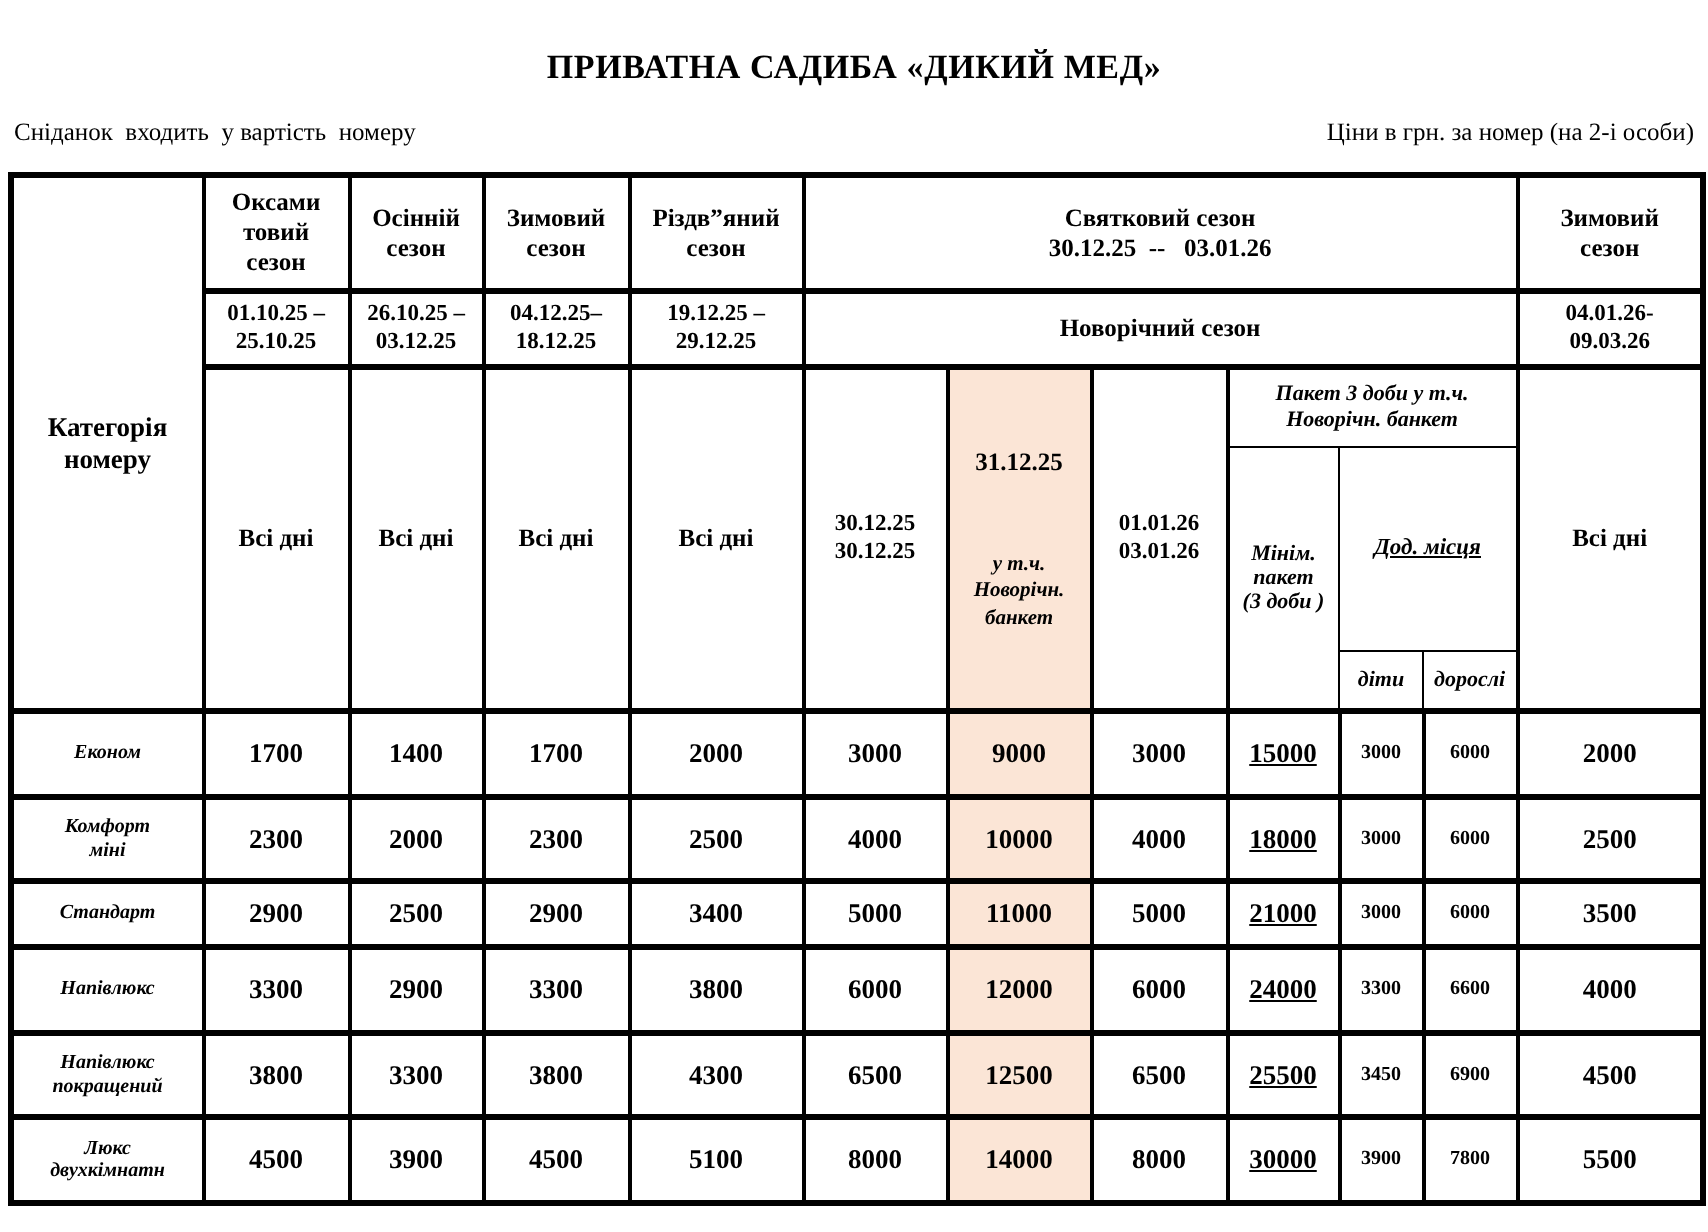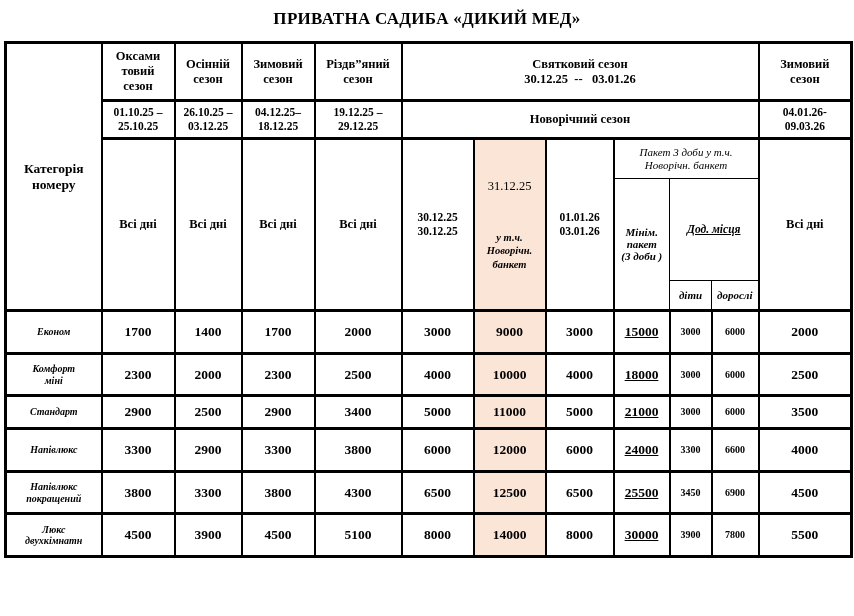--- a/index.html
+++ b/index.html
@@ -5,21 +5,21 @@
   html, body { margin: 0; padding: 0; background: #ffffff; }
   body {
     width: 854px; height: 616px;
     font-family: "Liberation Serif", "DejaVu Serif", serif;
     color: #000;
     overflow: hidden;
   }
   .page { width: 854px; height: 616px; }
 
   .doc-title {
-    padding-top: 9px;
+    padding-top: 24px;
     text-align: center;
     font-size: 17px;
     font-weight: bold;
     letter-spacing: .3px;
   }
   .doc-subtitle {
     margin-top: 15px;
     text-align: center;
     font-size: 13.5px;
   }
@@ -50,40 +50,44 @@
   }
   td.thin { border-width: 1px; }
 
   .cat-head  { font-size: 13.5px; font-weight: bold; }
   .season    { font-size: 12.5px; font-weight: bold; overflow-wrap: break-word; }
   .dates     { font-size: 11.5px; font-weight: bold; }
   .alldays   { font-size: 12.5px; font-weight: bold; }
 
   .hl { background: var(--hl, #FBE5D6); }
 
-  .dec31-date { font-size: 12.5px; font-weight: normal; }
+  .dec31-date { font-size: 12.5px; font-weight: bold; }
   .dec31-note { font-size: 10.5px; font-weight: bold; font-style: italic; line-height: 1.25; }
 
-  .pkg-title { font-size: 11px;   font-weight: normal; font-style: italic; }
+  .pkg-title { font-size: 11px;   font-weight: bold; font-style: italic; }
   .pkg-min   { font-size: 11px;   font-weight: bold; font-style: italic; line-height: 1.1; }
   .pkg-extra { font-size: 11.5px; font-weight: bold; font-style: italic; text-decoration: underline; }
   .pkg-sub   { font-size: 11px;   font-weight: bold; font-style: italic; }
 
   .cat   { font-size: 10px; font-weight: bold; font-style: italic; }
   .price { font-size: 13.5px; font-weight: bold; }
   .price.sm  { font-size: 10px; }
   .price.min { text-decoration: underline; margin-left: 12px; }
 </style>
 </head>
 <body>
 
 <div class="page">
 
   <div class="doc-title">ПРИВАТНА САДИБА «ДИКИЙ МЕД»</div>
 
+  <div class="notes-row">
+    <span class="note-left">Сніданок  входить  у вартість  номеру</span>
+    <span class="note-right">Ціни в грн. за номер (на 2-і особи)</span>
+  </div>
 
   <table class="price-table">
     <colgroup>
       <col style="width:96px">
         <col style="width:73px">
         <col style="width:67px">
         <col style="width:73px">
       <col style="width:87px">
         <col style="width:72px">
         <col style="width:72px">

